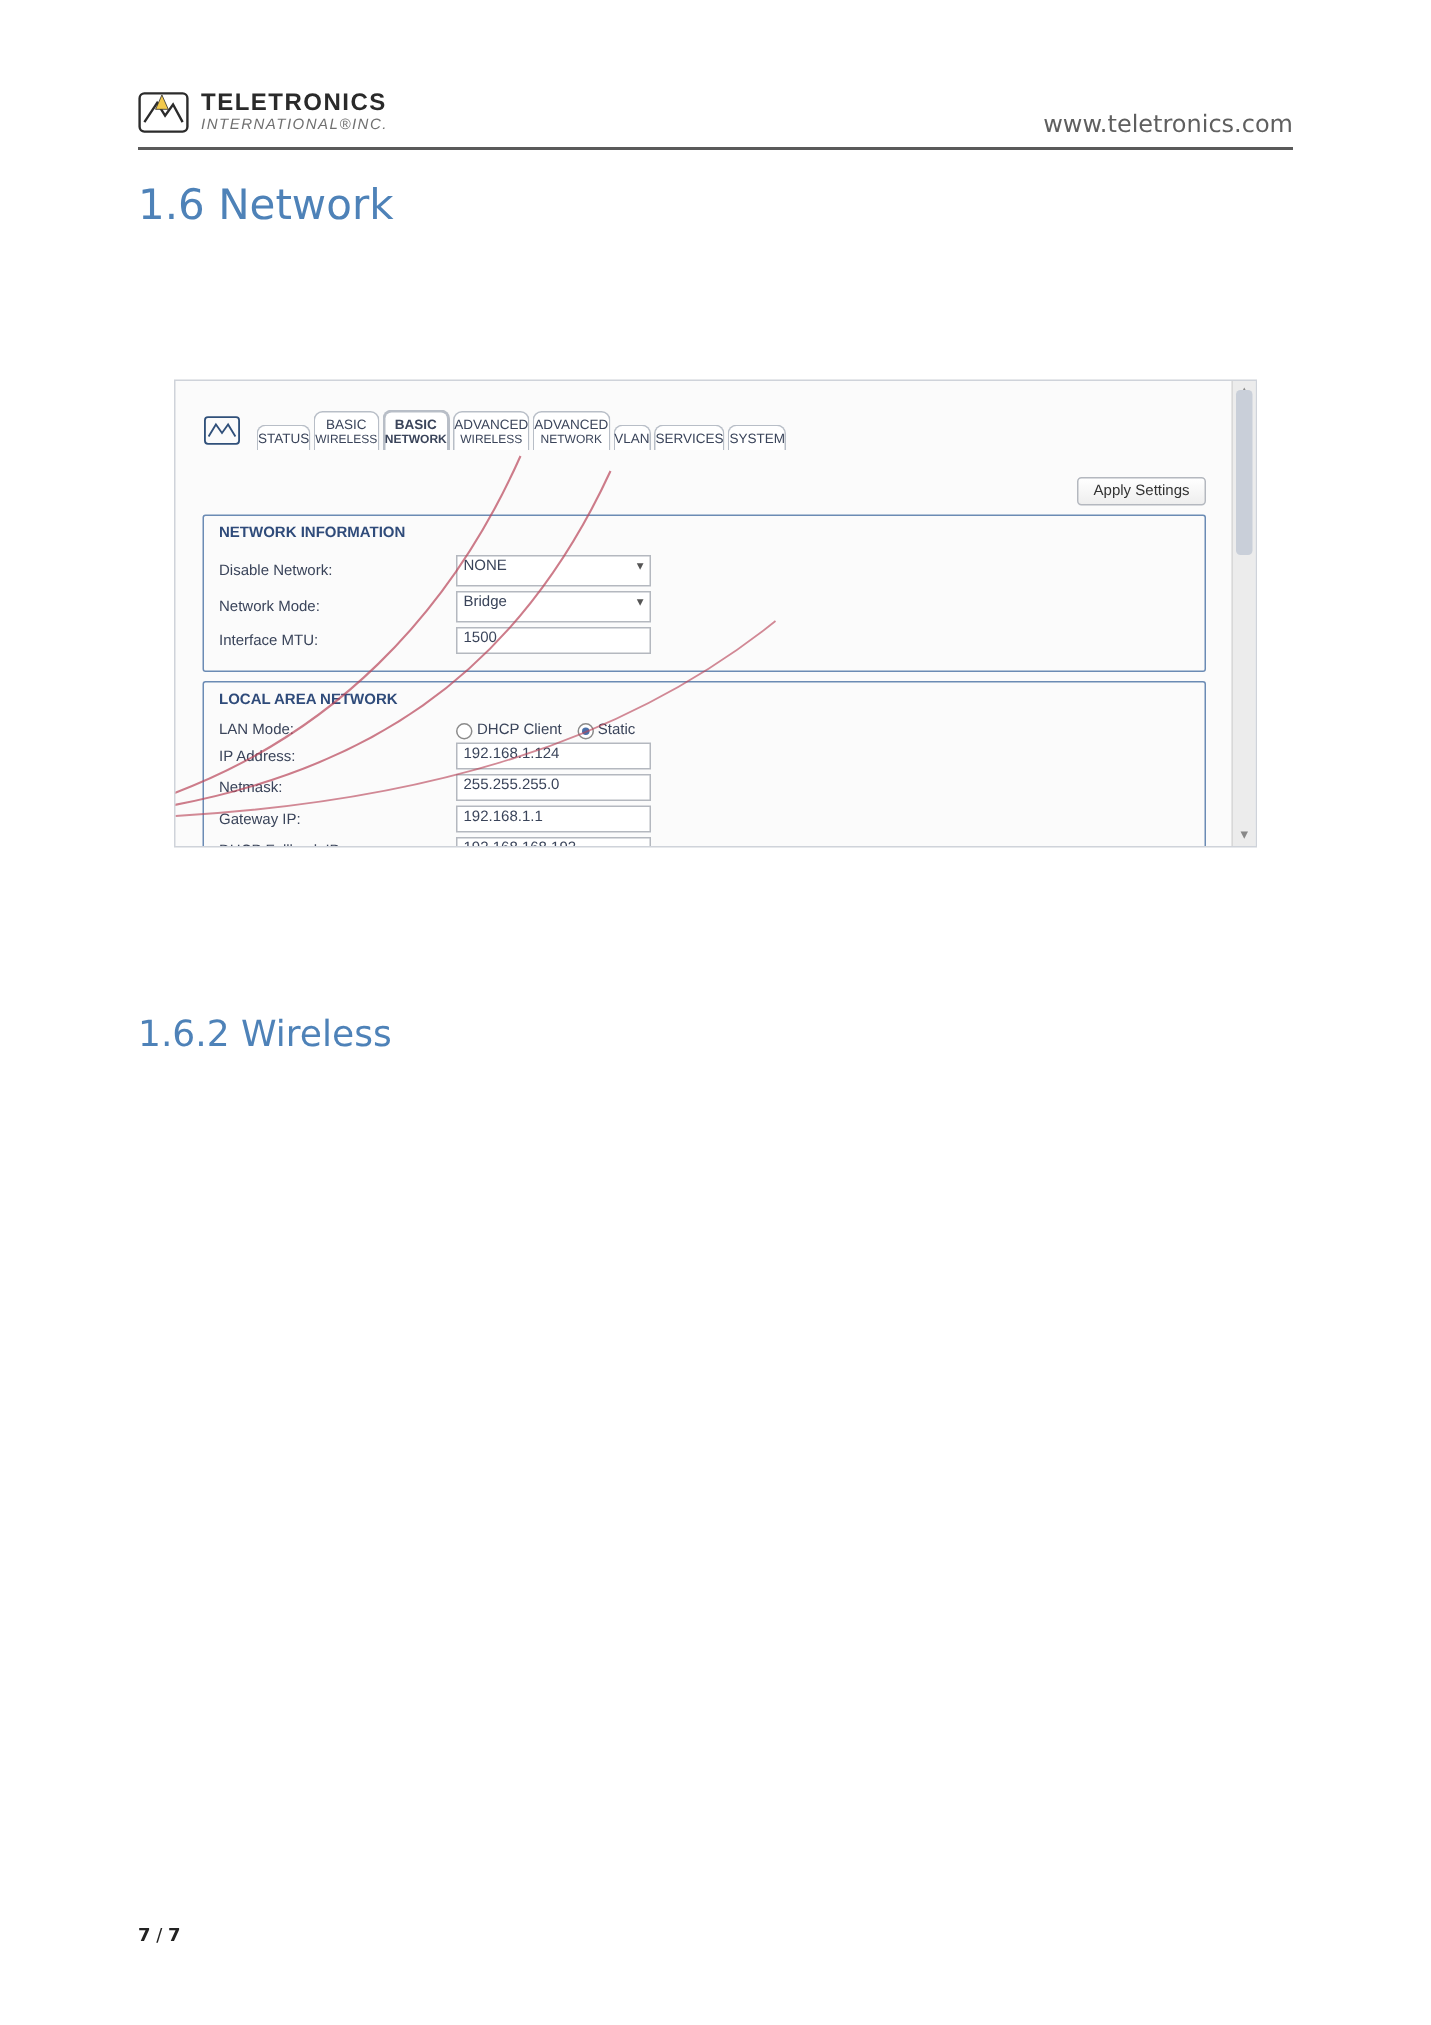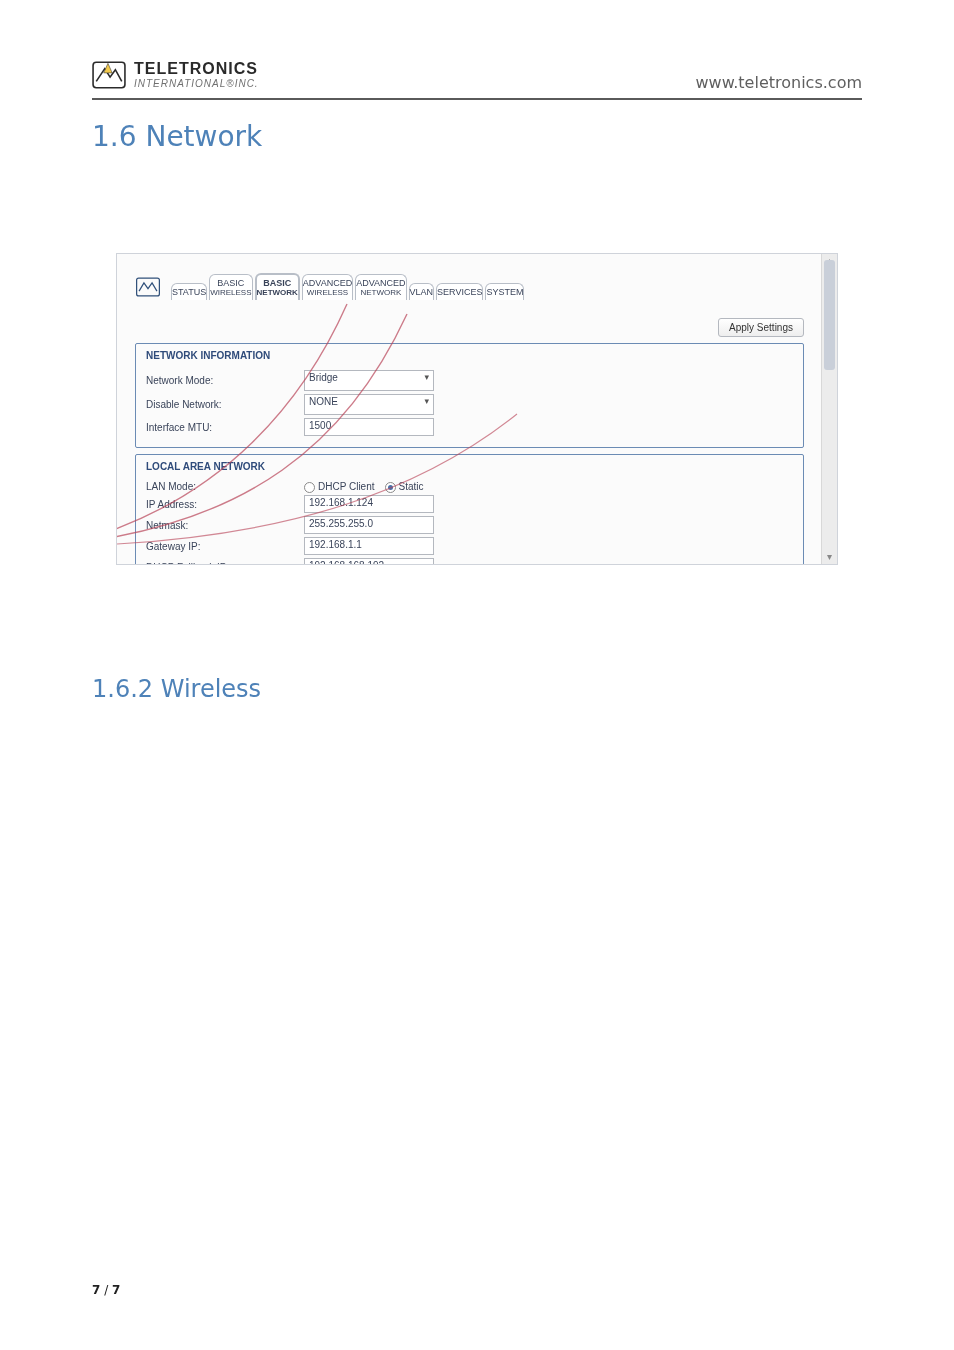--- a/index.html
+++ b/index.html
@@ -128,26 +128,26 @@
       </div>
 
       <div class="apply-row">
         <div class="btn">Apply Settings</div>
       </div>
 
       <div class="section">
         <div class="fieldset">
           <div class="legend">NETWORK INFORMATION</div>
           <div class="frow">
+            <div class="flabel">Disable Network:</div>
+            <div class="select">NONE</div>
+          </div>
+          <div class="frow">
             <div class="flabel">Network Mode:</div>
             <div class="select">Bridge</div>
-          </div>
-          <div class="frow">
-            <div class="flabel">Disable Network:</div>
-            <div class="select">NONE</div>
           </div>
           <div class="frow">
             <div class="flabel">Interface MTU:</div>
             <div class="input">1500</div>
           </div>
         </div>
       </div>
 
       <div class="section">
         <div class="fieldset">

